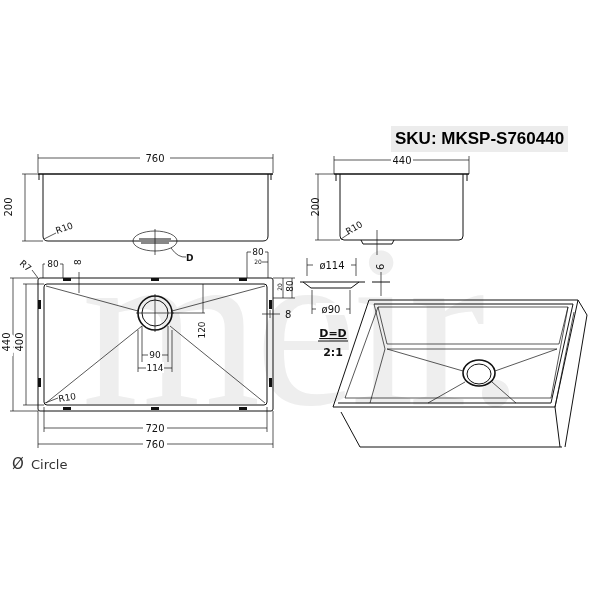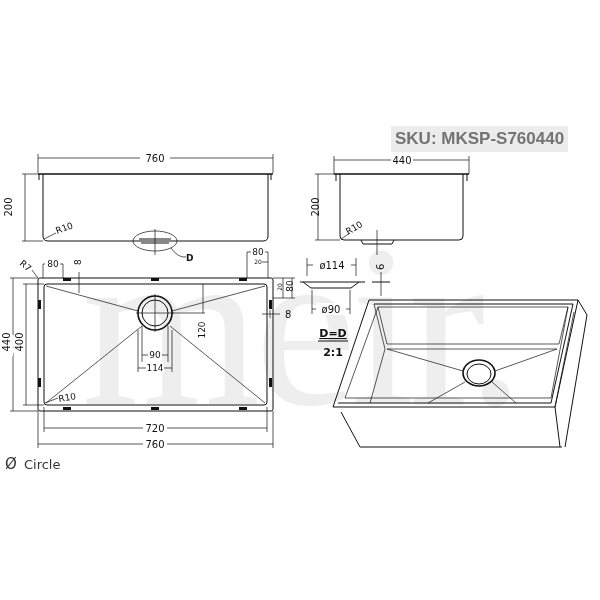--- a/index.html
+++ b/index.html
@@ -1,24 +1,24 @@
 <!DOCTYPE html>
 <html><head>
 <meta charset="utf-8">
 <style>
   html, body { margin: 0; padding: 0; background: #ffffff; }
   body { width: 600px; height: 600px; position: relative; overflow: hidden; font-family: "Liberation Sans", sans-serif; }
   #canvas { position: absolute; left: 0; top: 0; width: 600px; height: 600px; }
   .sku {
     position: absolute; left: 391px; top: 126px; height: 26px; padding: 0 4px;
-    background: #ececec; color: #737373; font-family: "Liberation Sans", sans-serif;
+    background: #ececec; color: #000000; font-family: "Liberation Sans", sans-serif;
     font-weight: bold; font-size: 17px; line-height: 26px; white-space: nowrap;
   }
   .legend {
-    position: absolute; left: 5px; top: 455px; font-family: "DejaVu Sans", sans-serif;
+    position: absolute; left: 12px; top: 455px; font-family: "DejaVu Sans", sans-serif;
     font-size: 13px; color: #333; white-space: nowrap;
   }
   .legend .sym { font-size: 15px; margin-right: 3px; }
   .watermark {
     position: absolute; left: 0; top: 212px; width: 600px; text-align: center;
     font-family: "Liberation Serif", serif; font-size: 230px; line-height: 230px;
     color: #eeeeee; letter-spacing: -6px; pointer-events: none;
   }
   svg text { font-family: "DejaVu Sans", sans-serif; fill: #111; }
   .ln { stroke: #111; fill: none; stroke-width: 1; }

